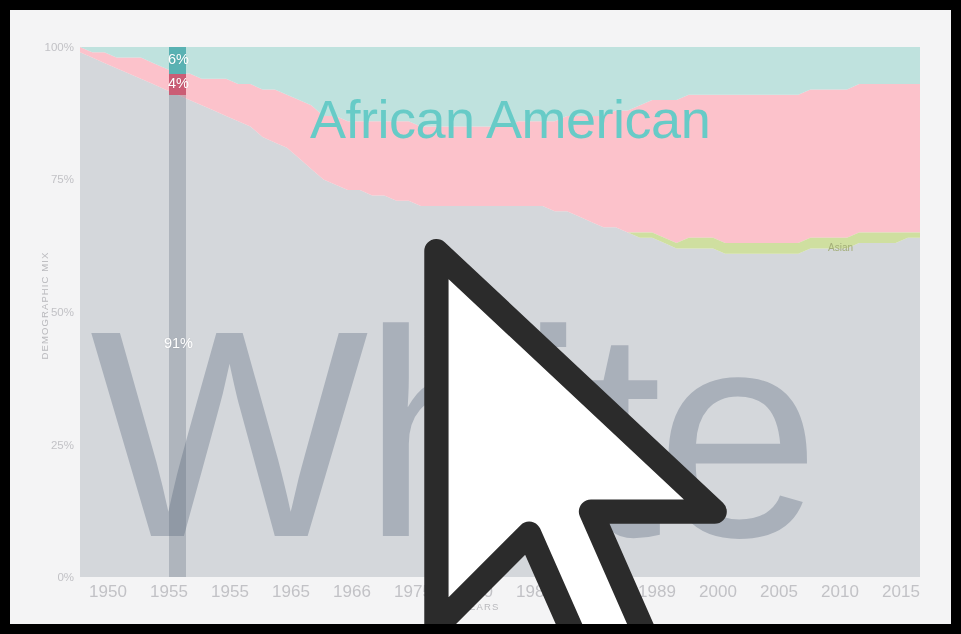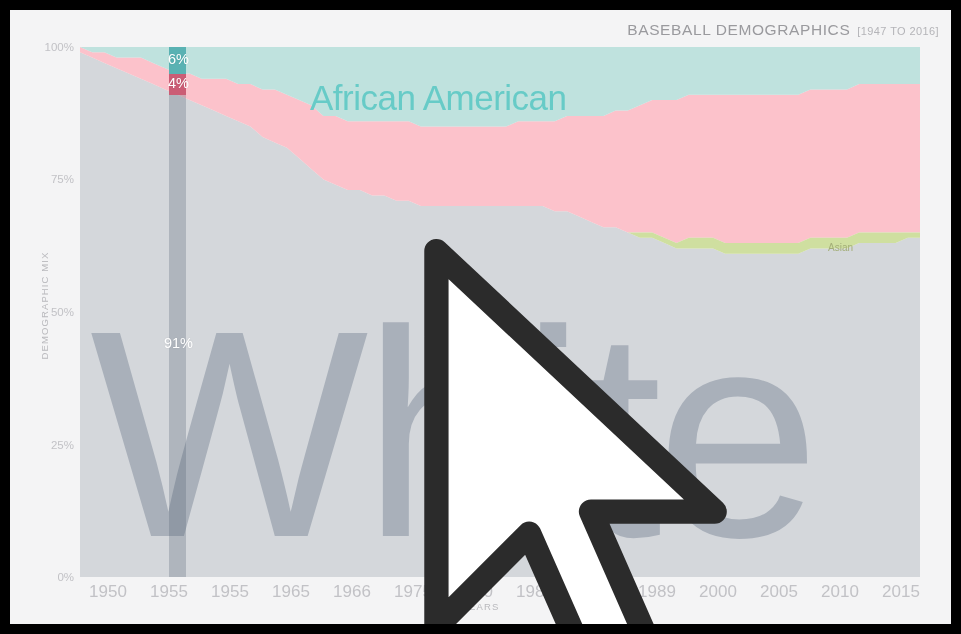--- a/index.html
+++ b/index.html
@@ -80,22 +80,22 @@
     font-weight:400;
   }
   #lbl-white{
     left:10px;top:240px;
     font-size:295px;
     line-height:295px;
     color:#a9b0ba;
     letter-spacing:-6px;
   }
   #lbl-aa{
-    left:230px;top:24px;
-    font-size:35px;line-height:53px;
+    left:230px;top:46px;
+    font-size:54px;line-height:53px;
     color:#67cbc7;
     letter-spacing:-.5px;
   }
   #lbl-latino{
     left:612px;top:108px;
     font-size:76px;line-height:76px;
     color:#f4808d;
     letter-spacing:-1px;
   }
   #lbl-asian{
@@ -139,24 +139,20 @@
     left:156px;top:182px;
     width:16px;height:24px;
     pointer-events:none;
   }
 </style>
 </head>
 <body>
 
 <div id="frame">
 
-  <div id="header">
-    <span id="title">BASEBALL DEMOGRAPHICS</span>
-    <span id="subtitle">[1947 TO 2016]</span>
-  </div>
 
   <div id="ylabel">DEMOGRAPHIC MIX</div>
 
   <div class="ytick" style="left:24px;top:31px;width:40px;">100%</div>
   <div class="ytick" style="left:24px;top:163px;width:40px;">75%</div>
   <div class="ytick" style="left:24px;top:296px;width:40px;">50%</div>
   <div class="ytick" style="left:24px;top:429px;width:40px;">25%</div>
   <div class="ytick" style="left:24px;top:561px;width:40px;">0%</div>
 
   <div class="xtick" style="left:76px;top:572px;width:44px;">1950</div>

